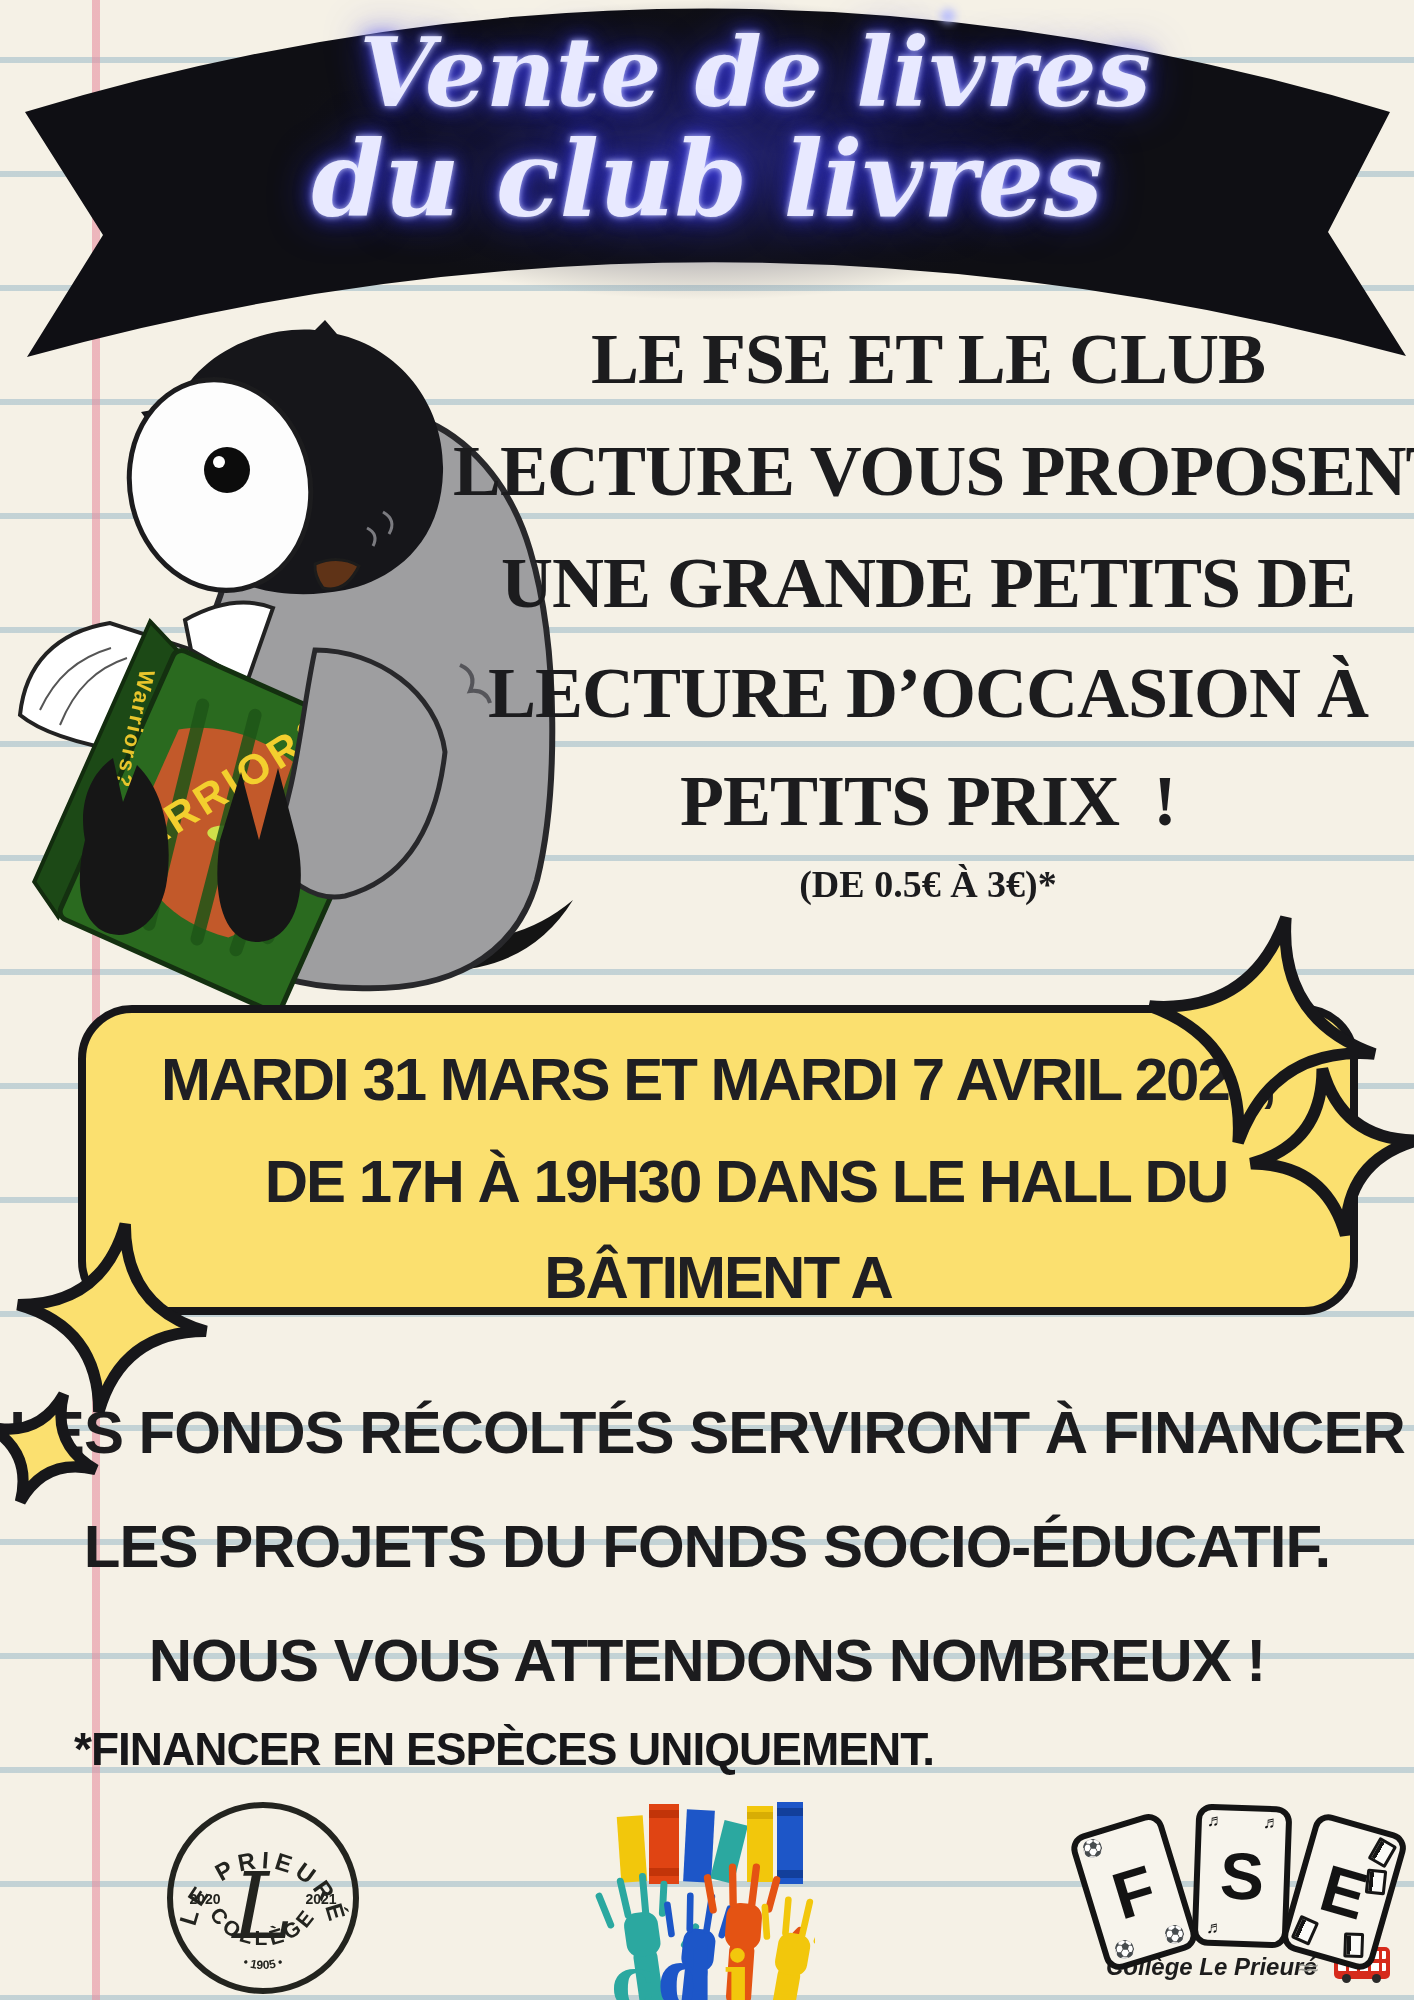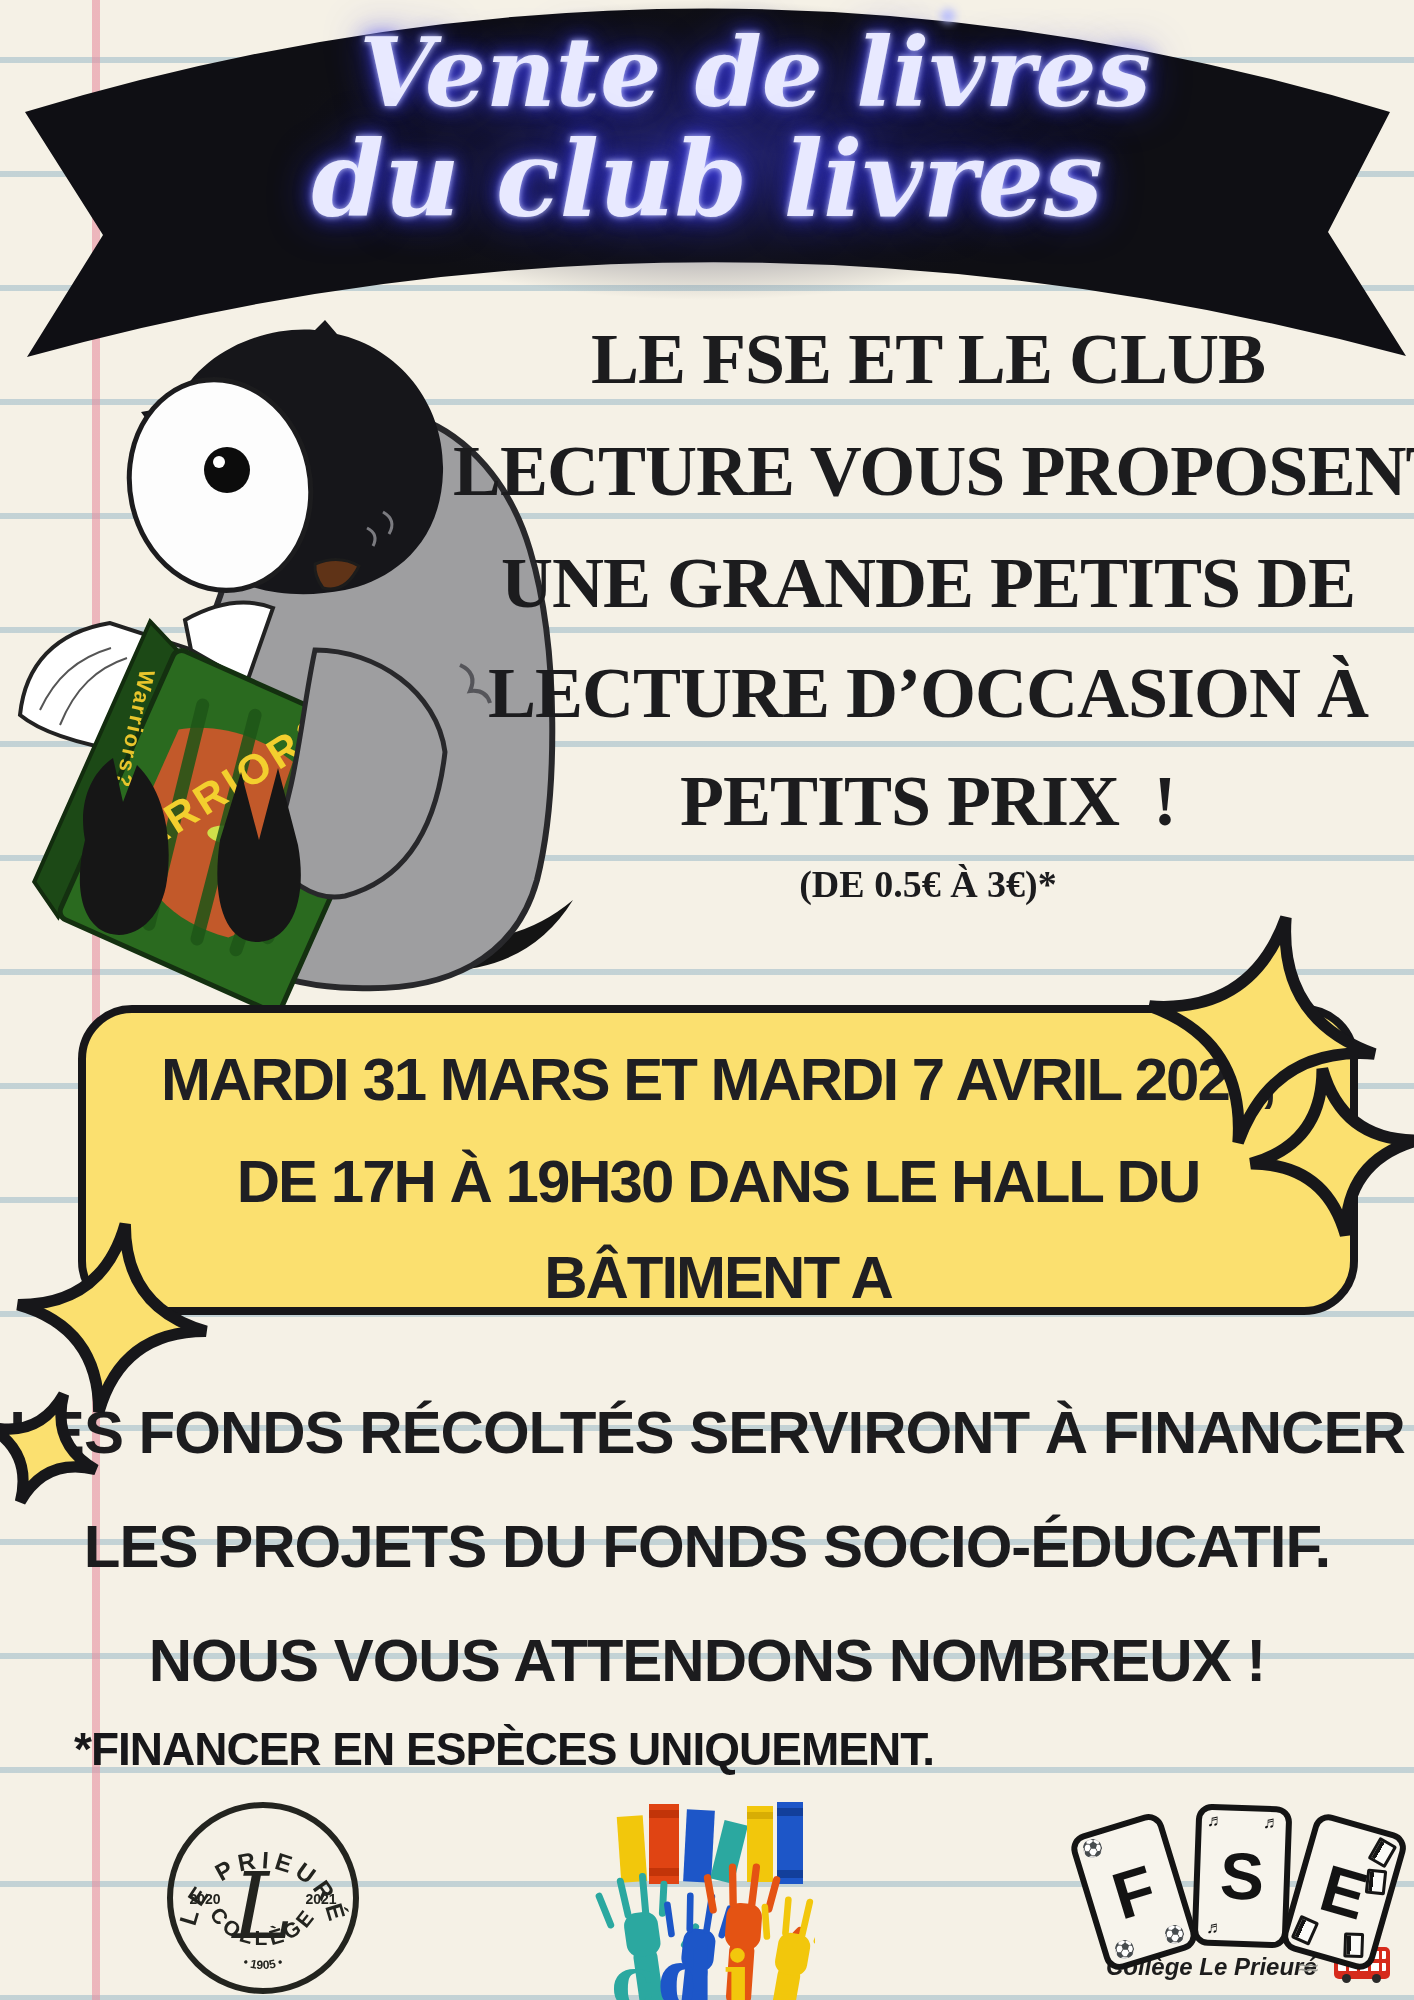--- a/index.html
+++ b/index.html
@@ -25,21 +25,21 @@
   .intro .l1{top:318px;} .intro .l2{top:430px;} .intro .l3{top:542px;}
   .intro .l4{top:652px;} .intro .l5{top:760px;}
   .intro .l6{top:862px;font-size:38px;letter-spacing:0;}
   
   .penguin-svg{position:absolute;left:15px;top:320px;z-index:4;}
   
   .datebox{position:absolute;left:78px;top:1005px;width:1280px;height:310px;z-index:5;
     background:#fbe06f;border:8px solid #17171a;border-radius:54px;box-sizing:border-box;}
   .datebox .bline{position:absolute;left:0;width:100%;text-align:center;font-weight:bold;
     font-size:60px;letter-spacing:-2px;color:#1f1f23;white-space:nowrap;}
-  .datebox .b1{top:32px;} .datebox .b2{top:134px;} .datebox .b3{top:230px;}
+  .datebox .b1{top:32px;} .datebox .b2{top:134px;padding-left:28px;} .datebox .b3{top:230px;}
   .sparkles{position:absolute;z-index:6;}
   
   .outro .tline{position:absolute;left:0;width:1414px;text-align:center;font-weight:bold;
     font-size:60px;letter-spacing:-1px;color:#1c1c1e;white-space:nowrap;z-index:5;}
   .outro .o1{top:1398px;} .outro .o2{top:1512px;} .outro .o3{top:1626px;}
   .footnote{position:absolute;left:74px;top:1722px;font-weight:bold;font-size:46px;
     letter-spacing:-1px;color:#17171a;z-index:5;}
   
   .stamp-svg{position:absolute;left:163px;top:1798px;z-index:5;}
   .cdi-svg{position:absolute;left:595px;top:1800px;z-index:5;}

